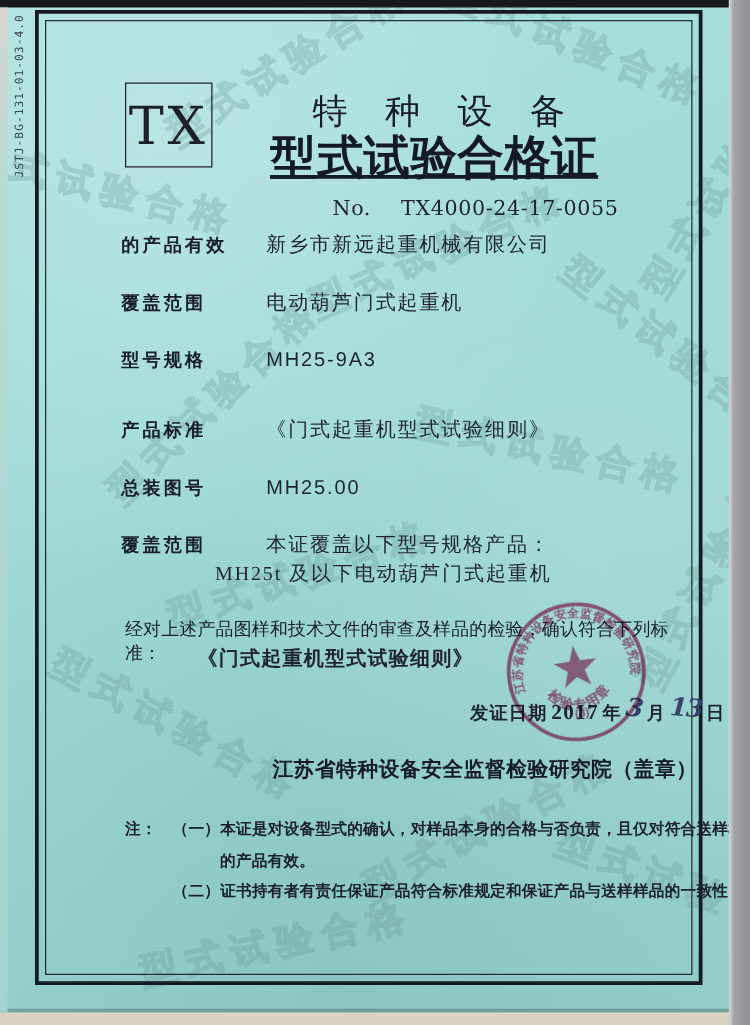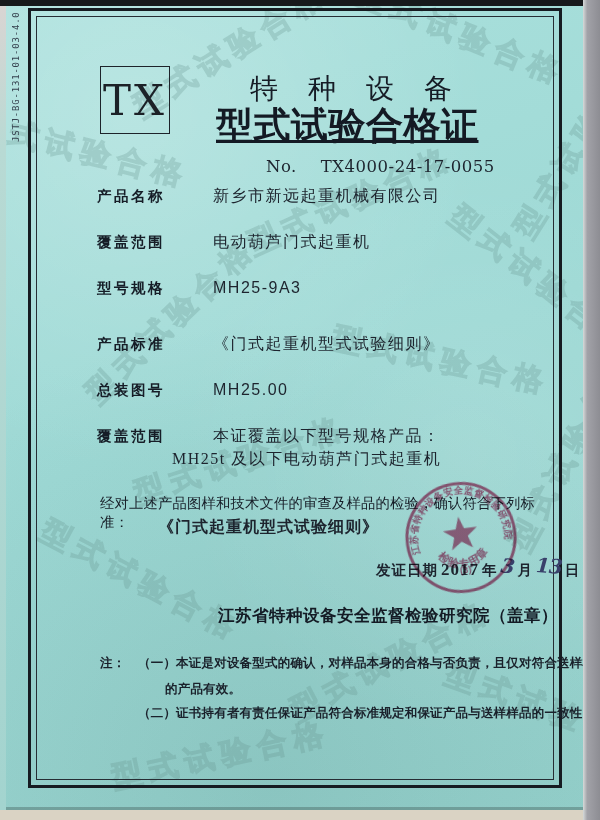--- a/index.html
+++ b/index.html
@@ -64,21 +64,21 @@
   .issue .p{font-size:14.5px;font-weight:700;letter-spacing:1px;}
   .issue .y{font-family:"Liberation Serif",serif;font-size:17px;font-weight:600;letter-spacing:1px;}
   .hand{font-family:"DejaVu Serif",serif;font-style:italic;font-weight:600;font-size:20px;color:#39406a;position:relative;top:-2px;}
   .hand.m{transform:rotate(8deg)}
   .hand.d{transform:rotate(4deg);letter-spacing:-1px}
   .issuer{position:absolute;left:218px;top:605px;z-index:3;font-size:16.5px;font-weight:700;letter-spacing:.5px;white-space:nowrap;color:#141b25;text-align:center;}
   
   .note{position:absolute;z-index:3;font-size:12.5px;font-weight:600;letter-spacing:.2px;white-space:nowrap;color:#1a212b;}
   .nlabel{left:100px;top:655px;font-weight:700;}
   .n1a{left:138px;top:655px;}
-  .n1b{left:165px;top:681px;font-family:Liberation Mono, monospace;}
+  .n1b{left:176px;top:681px;font-family:Liberation Mono, monospace;}
   .n2{left:138px;top:705px;}
   
   .seal{position:absolute;left:397px;top:474px;z-index:4;opacity:.84;mix-blend-mode:multiply;
     transform:rotate(-8deg);filter:blur(.3px);}
 </style>
 </head>
 <body>
 
 <div class="photo">
 
@@ -105,21 +105,21 @@
   <div class="tx-box">
     <span>TX</span>
   </div>
   <div class="title-top">特种设备</div>
   <div class="title-main">型式试验合格证</div>
   <div class="cert-no">
     <span>No.</span><span class="num">TX4000-24-17-0055</span>
   </div>
 
   <div class="row" style="top:186px">
-    <span class="flabel">产品名称</span>
+    <span class="flabel">的产品有效</span>
     <span class="fvalue">新乡市新远起重机械有限公司</span>
   </div>
   <div class="row" style="top:232px">
     <span class="flabel">覆盖范围</span>
     <span class="fvalue">电动葫芦门式起重机</span>
   </div>
   <div class="row" style="top:279px">
     <span class="flabel">型号规格</span>
     <span class="fvalue">MH25-9A3</span>
   </div>

